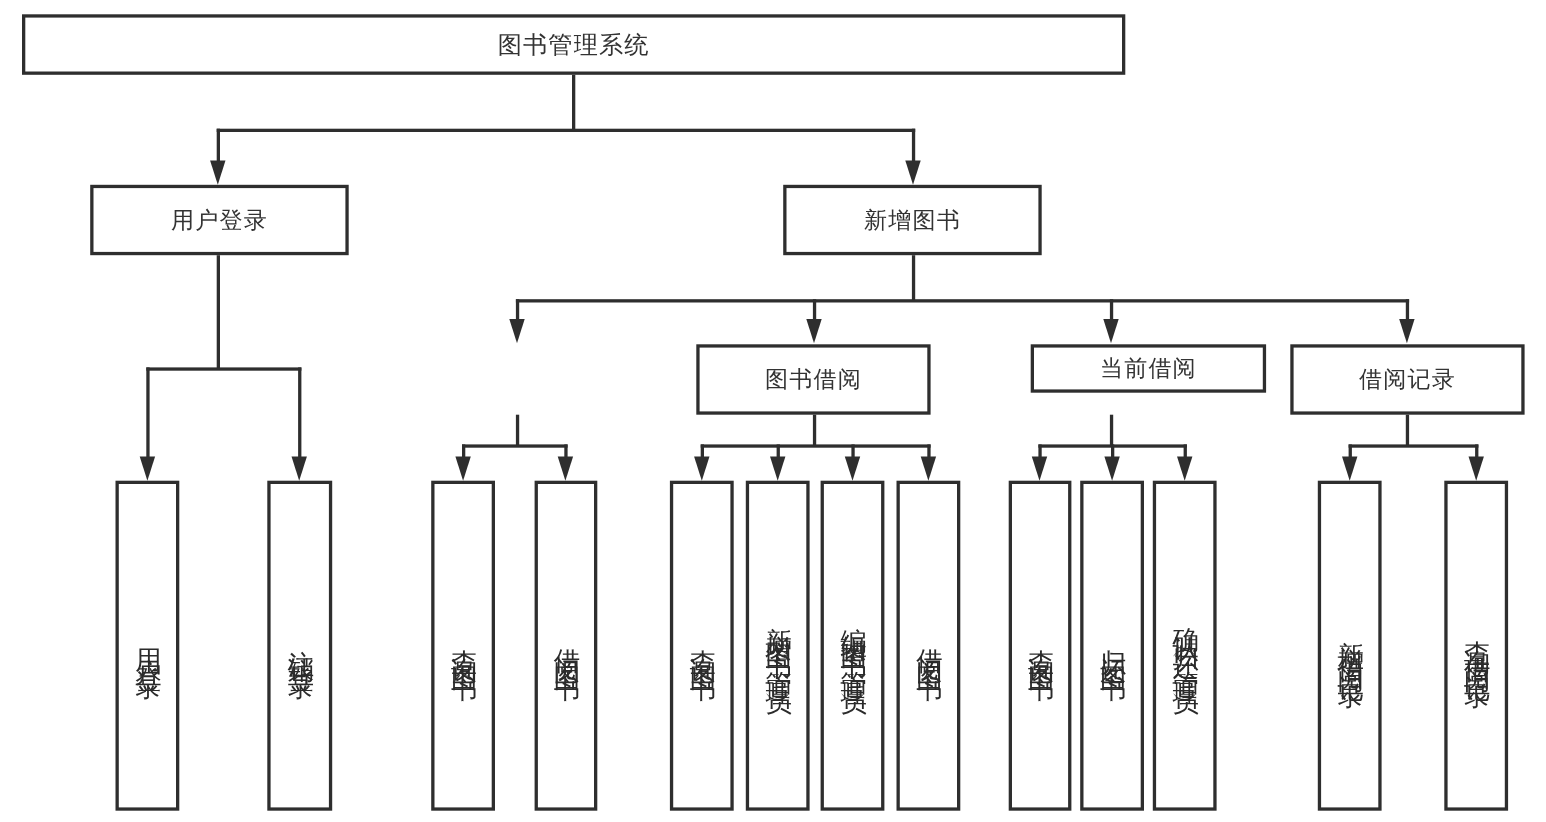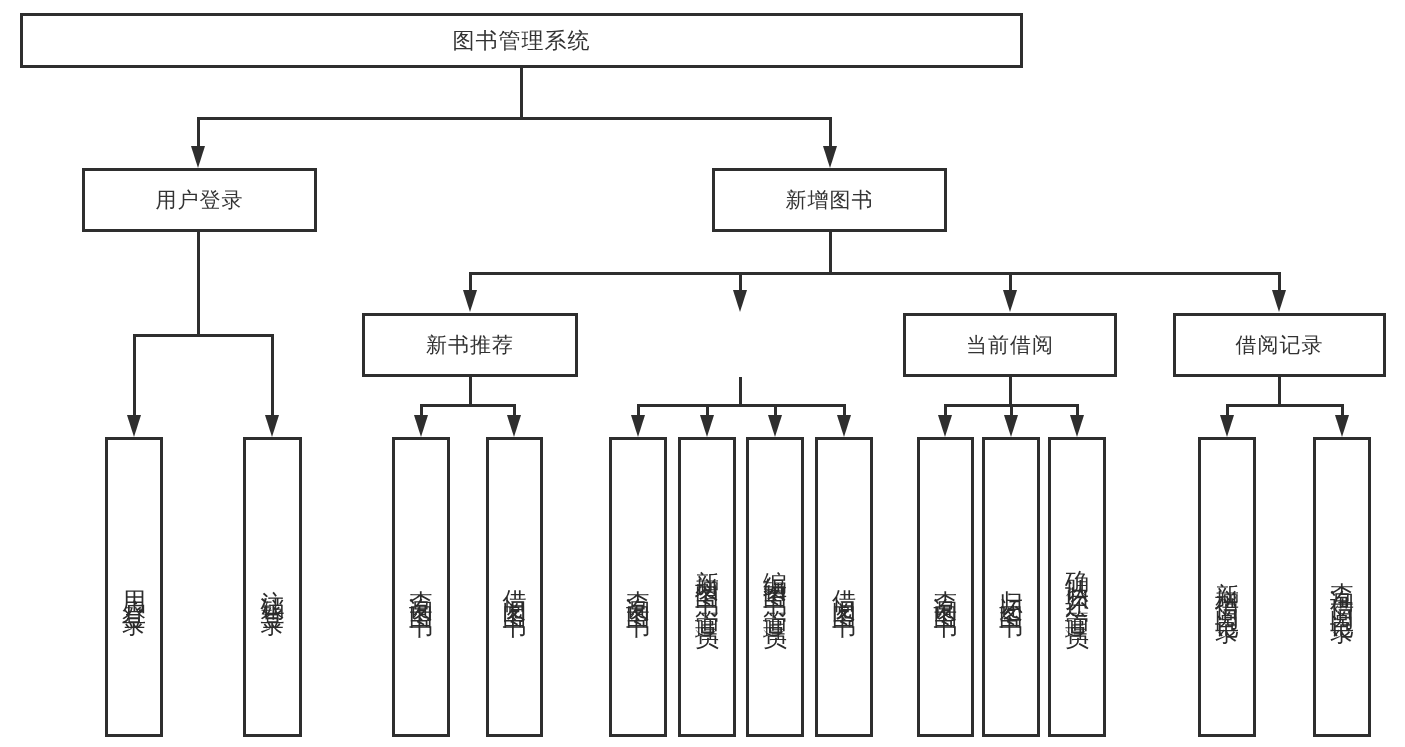--- a/index.html
+++ b/index.html
@@ -72,26 +72,26 @@
   </div>
 
   <div class="node" style="left:82px;top:168px;width:235px;height:64px;">
     <span>用户登录</span>
   </div>
 
   <div class="node" style="left:712px;top:168px;width:235px;height:64px;">
     <span>新增图书</span>
   </div>
 
-  <div class="node" style="left:362px;top:313px;width:216px;height:64px;">
-    <span>新书推荐</span>
-  </div>
-
-
-  <div class="node" style="left:903px;top:313px;width:214px;height:64px;">
+
+  <div class="node" style="left:633px;top:313px;width:213px;height:64px;">
+    <span>图书借阅</span>
+  </div>
+
+  <div class="node" style="left:937px;top:313px;width:214px;height:44px;">
     <span>当前借阅</span>
   </div>
 
   <div class="node" style="left:1173px;top:313px;width:213px;height:64px;">
     <span>借阅记录</span>
   </div>
 
   <div class="leaf" style="left:105px;top:437px;width:58px;height:300px;">
     <span>用户登录</span>
   </div>

